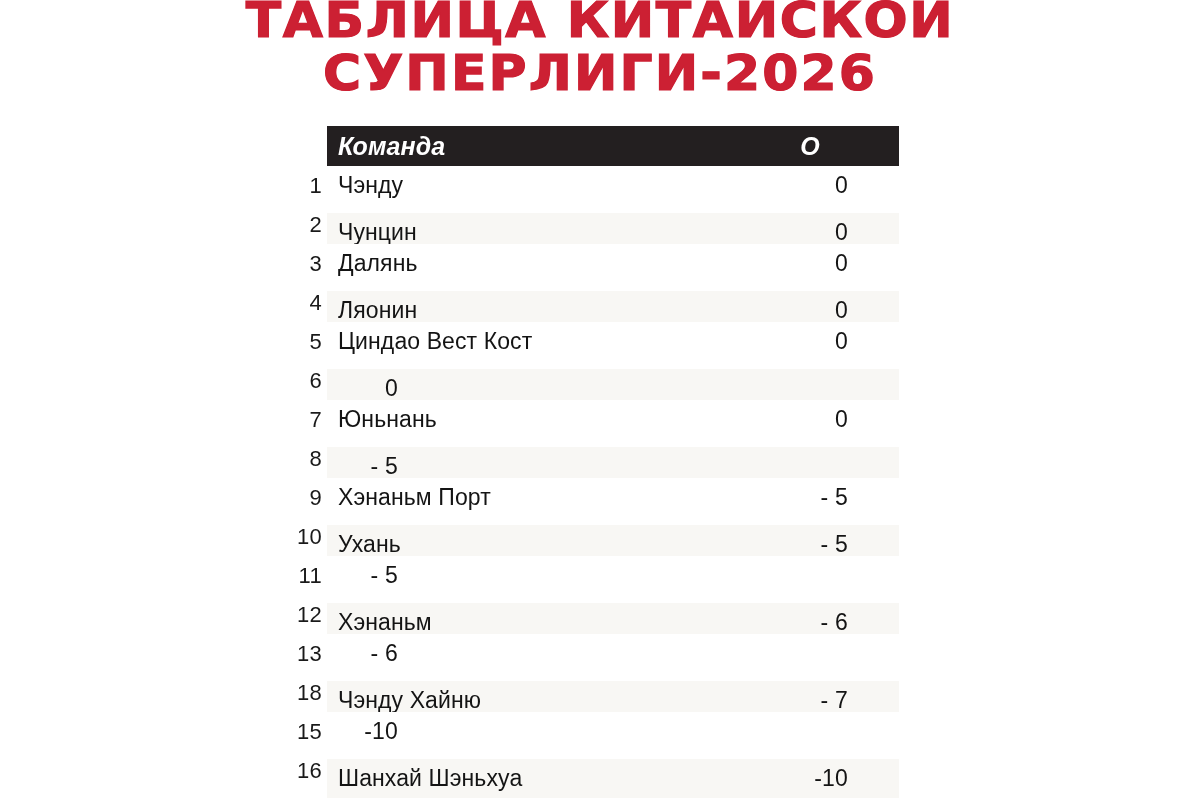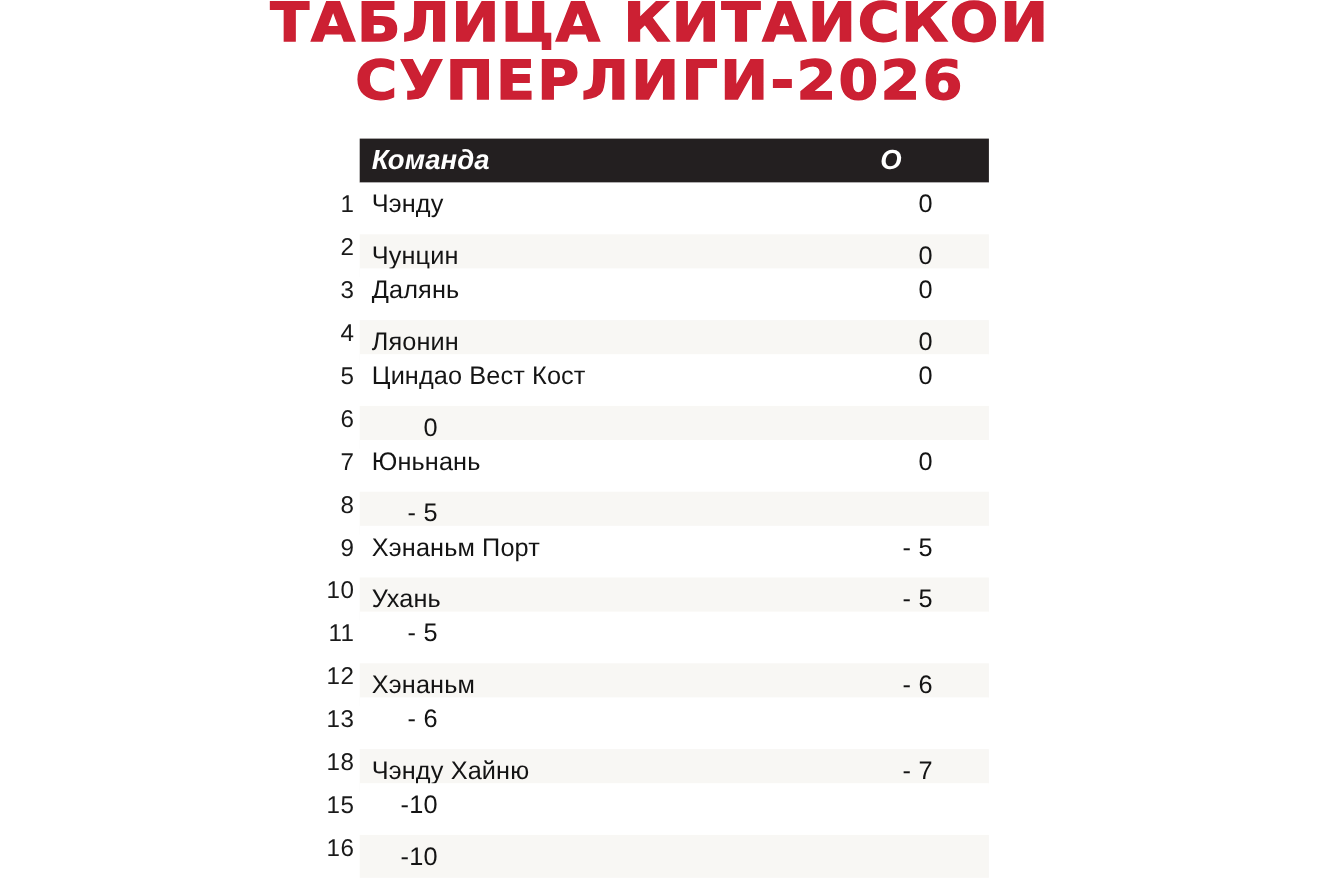--- a/index.html
+++ b/index.html
@@ -239,17 +239,18 @@
       </div>
       <div class="srow odd">
         <div class="rank-cell">15</div>
         <div class="band">
           <div class="pts-cell">-10</div>
         </div>
       </div>
       <div class="srow even">
         <div class="rank-cell">16</div>
         <div class="band">
+          <div class="team-cell">Шанхай Шэньхуа</div>
           <div class="pts-cell">-10</div>
         </div>
       </div>
     </div>
 </div>
 
 </body></html>

